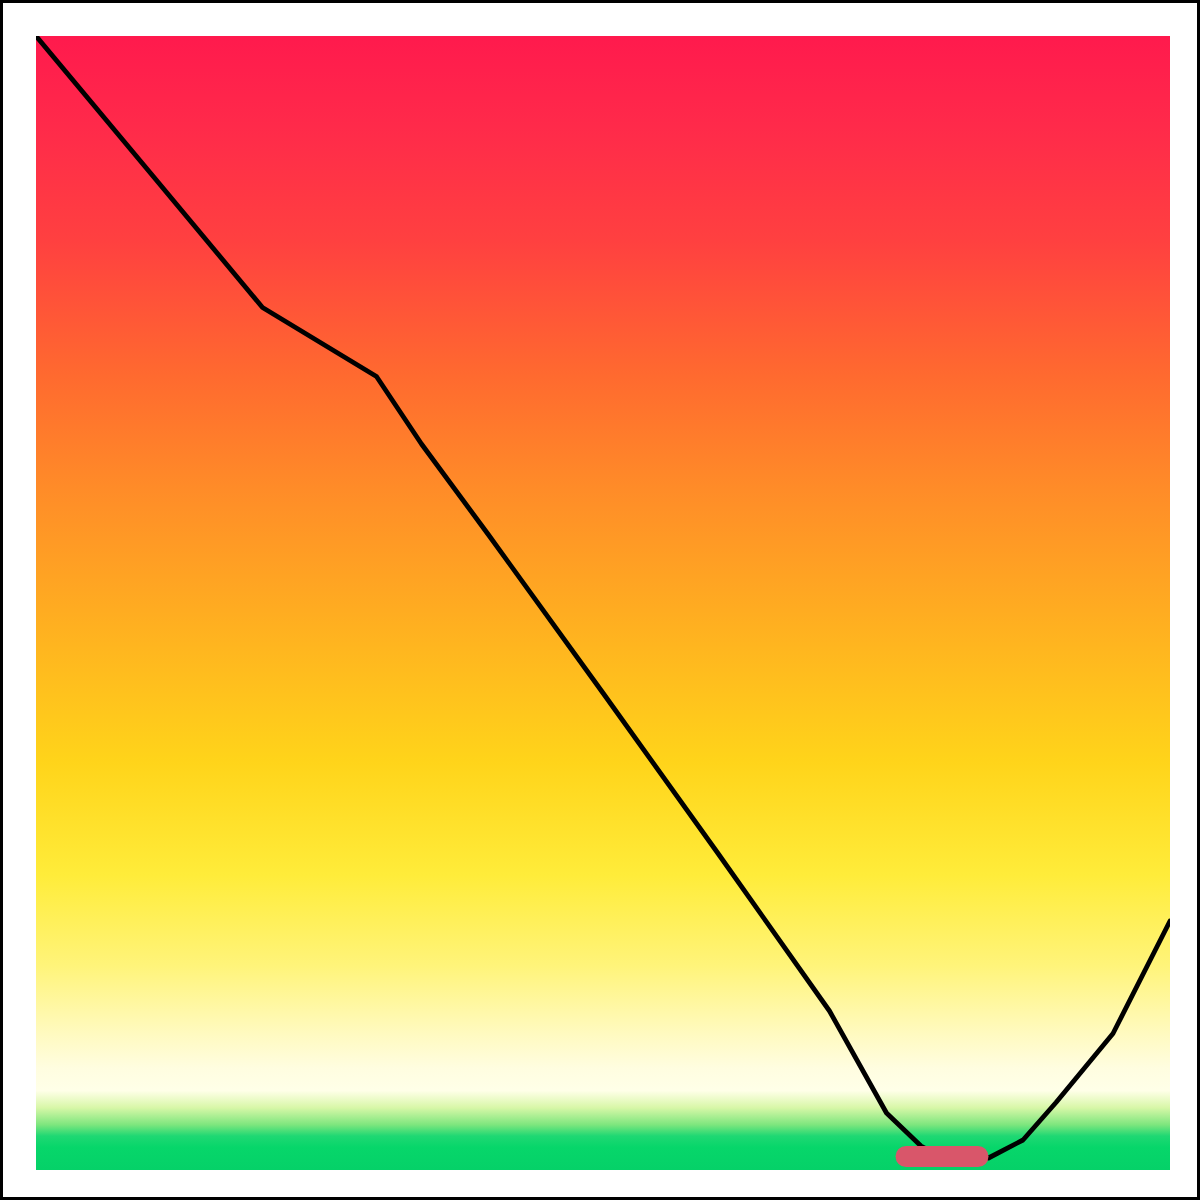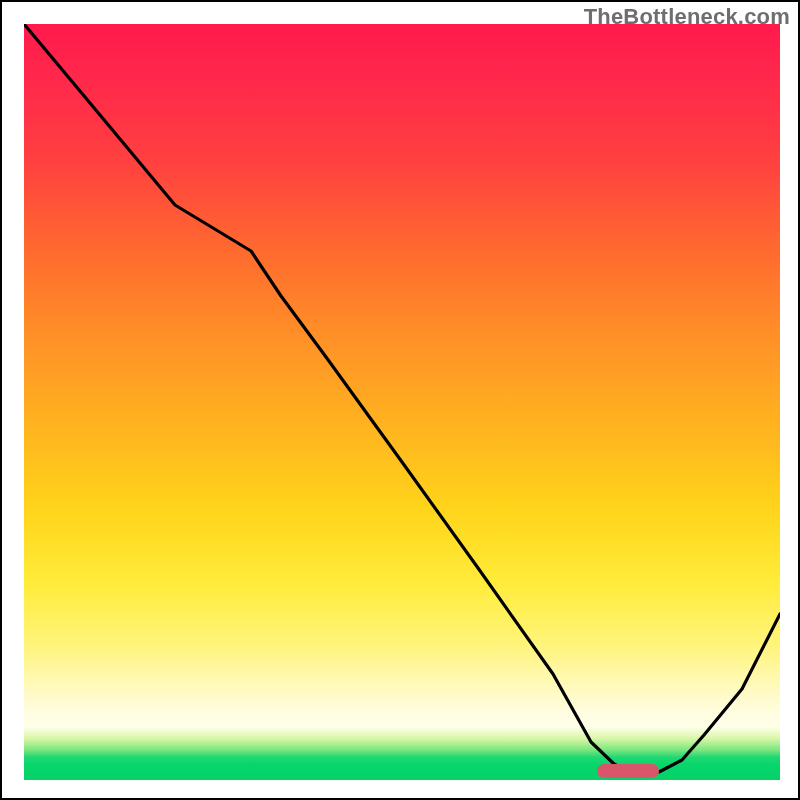--- a/index.html
+++ b/index.html
@@ -95,15 +95,14 @@
                L 658 736
                L 680 711
                L 718 665
                L 756 590" fill="none" stroke="#000" stroke-width="3.2" stroke-linejoin="round" stroke-linecap="round"></path>
     </svg>
 
     <div class="marker" style="left:573px; width:62px; top:740px;"></div>
 
   </div>
 
-  <div class="watermark">TheBottleneck.com</div>
 
 </div>
 
 </body></html>

